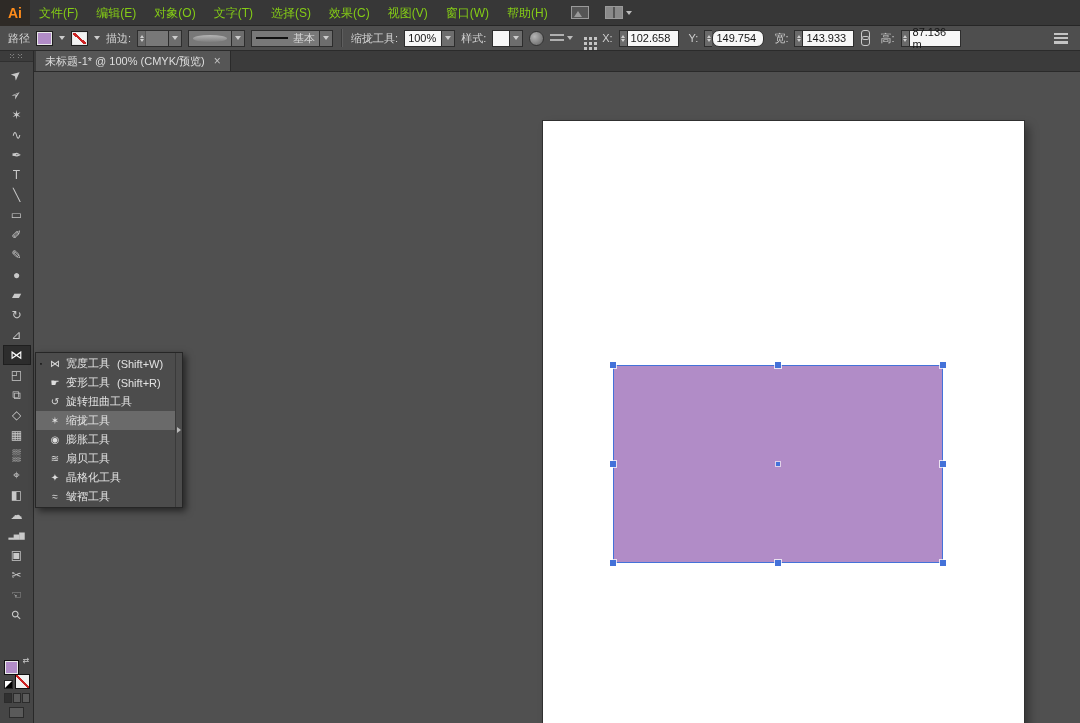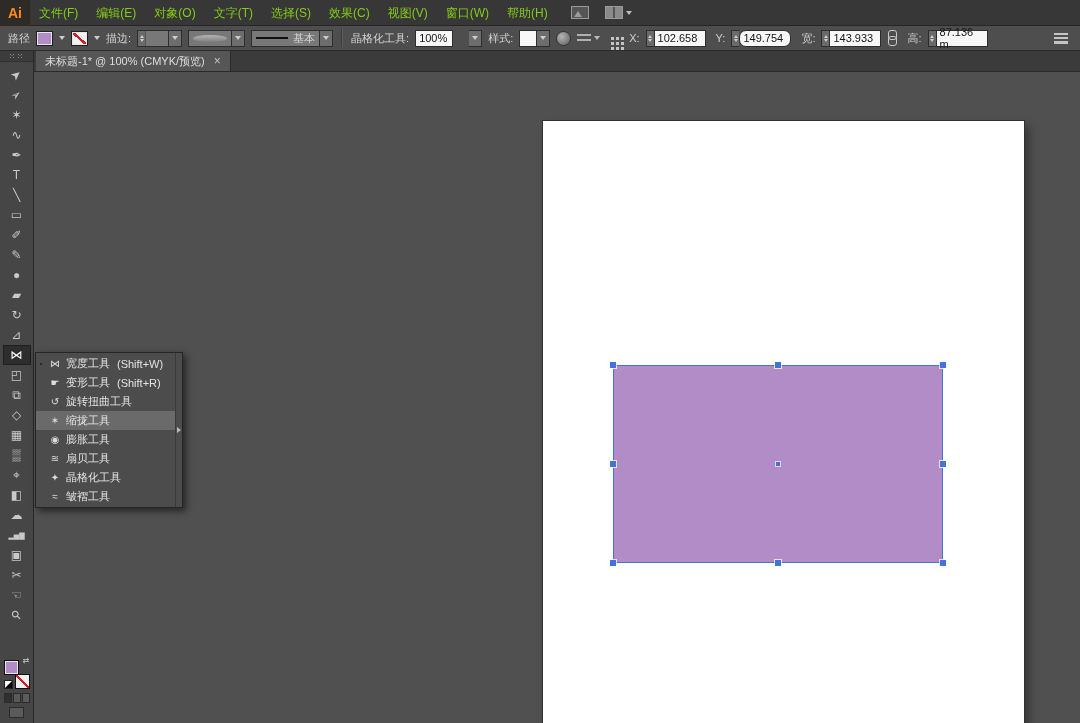--- a/index.html
+++ b/index.html
@@ -184,22 +184,22 @@
     <span class="gfield">
       <span class="bline"></span>
       <span style="margin-right:4px;">基本</span>
       <span class="ddbtn">
           <span class="dd"></span>
         </span>
     </span>
 
     <span class="sep"></span>
 
-    <span>晶格化工具:</span>
-    <span style="display:flex;gap:16px;">
+    <span>缩拢工具:</span>
+    <span style="display:flex;">
       <span class="wfield" style="width:38px;">100%</span>
       <span class="ddbtn" style="height:17px;border:1px solid #2d2d2d;border-left:none;">
           <span class="dd"></span>
         </span>
     </span>
 
     <span>样式:</span>
     <span style="display:flex;">
       <span class="wfield" style="width:18px;"></span>
       <span class="ddbtn" style="height:17px;border:1px solid #2d2d2d;border-left:none;">

